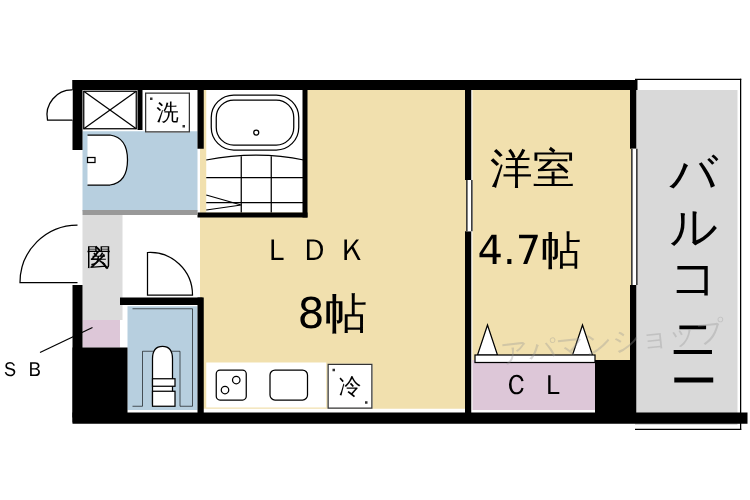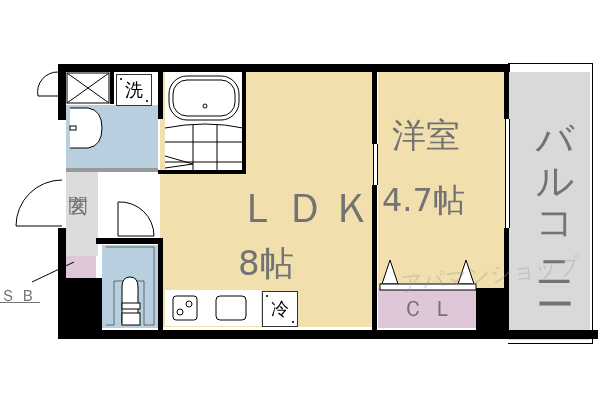--- a/index.html
+++ b/index.html
@@ -1,20 +1,20 @@
 <!DOCTYPE html>
 <html><head>
 <meta charset="utf-8">
 <style>
   html,body{margin:0;padding:0;background:#ffffff;}
   body{width:600px;height:400px;position:relative;overflow:hidden;font-family:"DejaVu Sans","Liberation Sans",sans-serif;}
   .abs{position:absolute;}
   .wall{position:absolute;background:#000;}
   .room{position:absolute;}
-  .lbl{position:absolute;color:#737373;line-height:1;white-space:nowrap;}
+  .lbl{position:absolute;color:#000000;line-height:1;white-space:nowrap;}
   .tag{position:absolute;background:#fff;border:1px solid #333;display:flex;align-items:center;justify-content:center;font-size:18px;}
   .tag::before,.tag::after{content:"";position:absolute;width:2px;height:2px;background:#333;}
   .tag::before{left:3px;top:3px;}
   .tag::after{right:3px;bottom:3px;}
   svg{position:absolute;overflow:visible;}
 </style>
 </head>
 <body>
 
 <div class="abs" style="left:508px;top:63px;width:84px;height:279px;border:1px solid #000;border-left:none;"></div>
@@ -85,24 +85,24 @@
 </svg>
 <svg style="left:36px;top:70px;" width="24" height="36">
   <path d="M22 2 A20 20 0 0 0 2 26 L22 26" fill="#fff" stroke="#000"></path>
 </svg>
 <svg style="left:116px;top:200px;" width="40" height="40">
   <path d="M2 2 A34 34 0 0 1 38 36 L2 36 Z" fill="#fff" stroke="#000"></path>
 </svg>
 <svg style="left:30px;top:258px;" width="48" height="26">
   <line x1="2" y1="24" x2="44" y2="4" stroke="#000"></line>
 </svg>
-<div class="lbl" style="left:0px;top:288px;font-size:16px;letter-spacing:4px;text-decoration:underline;">ＳＢ</div>
+<div class="lbl" style="left:0px;top:288px;font-size:16px;letter-spacing:4px;">ＳＢ</div>
 
-<div class="lbl" style="left:210px;top:188px;font-size:41px;letter-spacing:6px;margin-left:28px;">ＬＤＫ</div>
-<div class="lbl" style="left:238px;top:246px;font-size:34px;">8帖</div>
+<div class="lbl" style="left:210px;top:188px;font-size:24px;letter-spacing:6px;">ＬＤＫ</div>
+<div class="lbl" style="left:238px;top:234px;font-size:34px;">8帖</div>
 <svg style="left:170px;top:294px;" width="90" height="30">
   <rect x="3" y="2" width="24" height="24" rx="3" fill="#fff" stroke="#000"></rect>
   <circle cx="10" cy="18" r="3" fill="none" stroke="#000"></circle>
   <circle cx="19" cy="10" r="3" fill="none" stroke="#000"></circle>
   <rect x="46" y="2" width="30" height="24" rx="4" fill="#fff" stroke="#000"></rect>
 </svg>
 <div class="tag" style="left:262px;top:291px;width:34px;height:34px;">
   <span>冷</span>
 </div>
 

